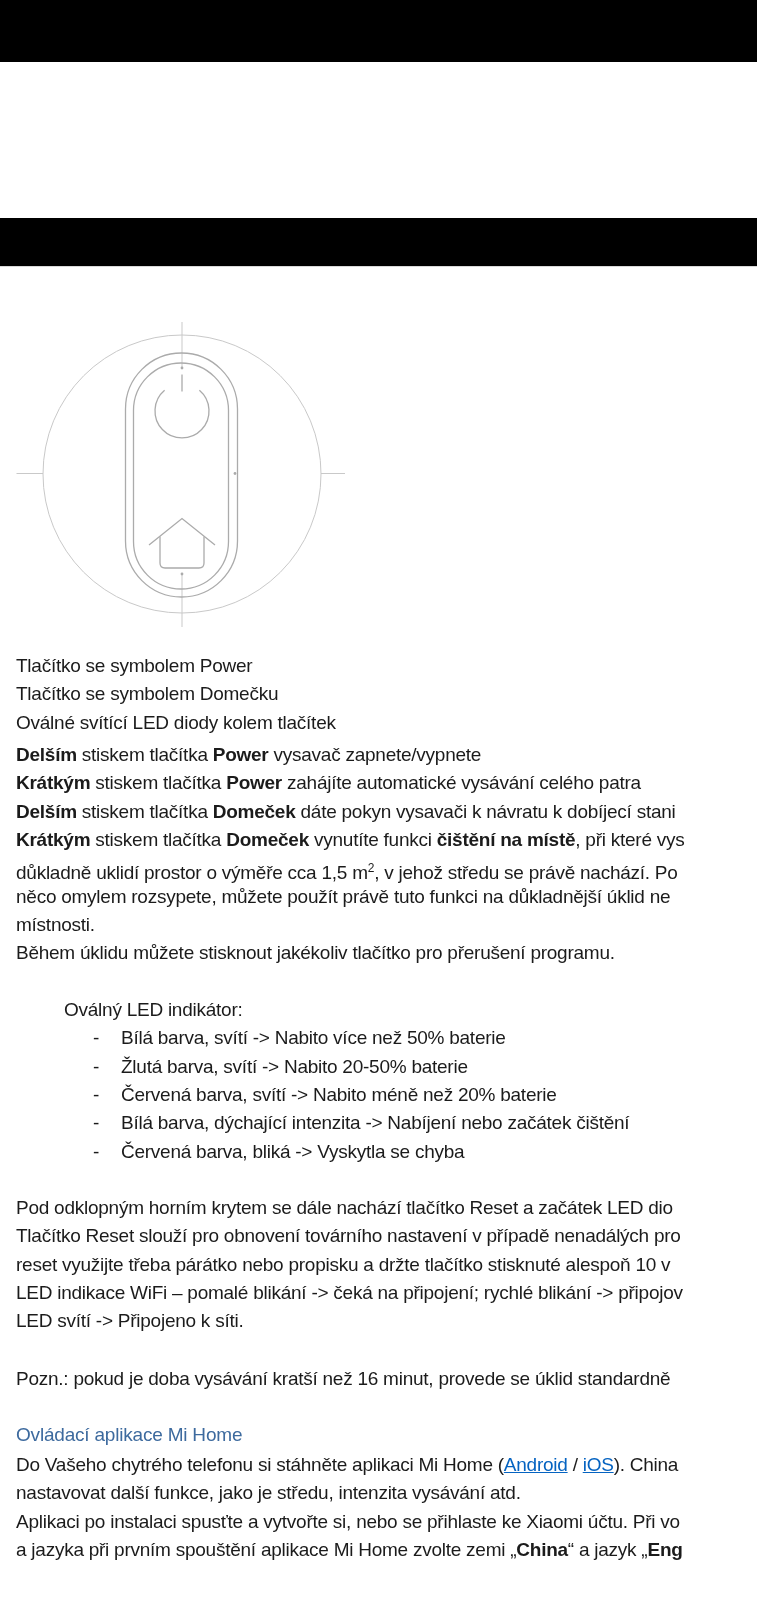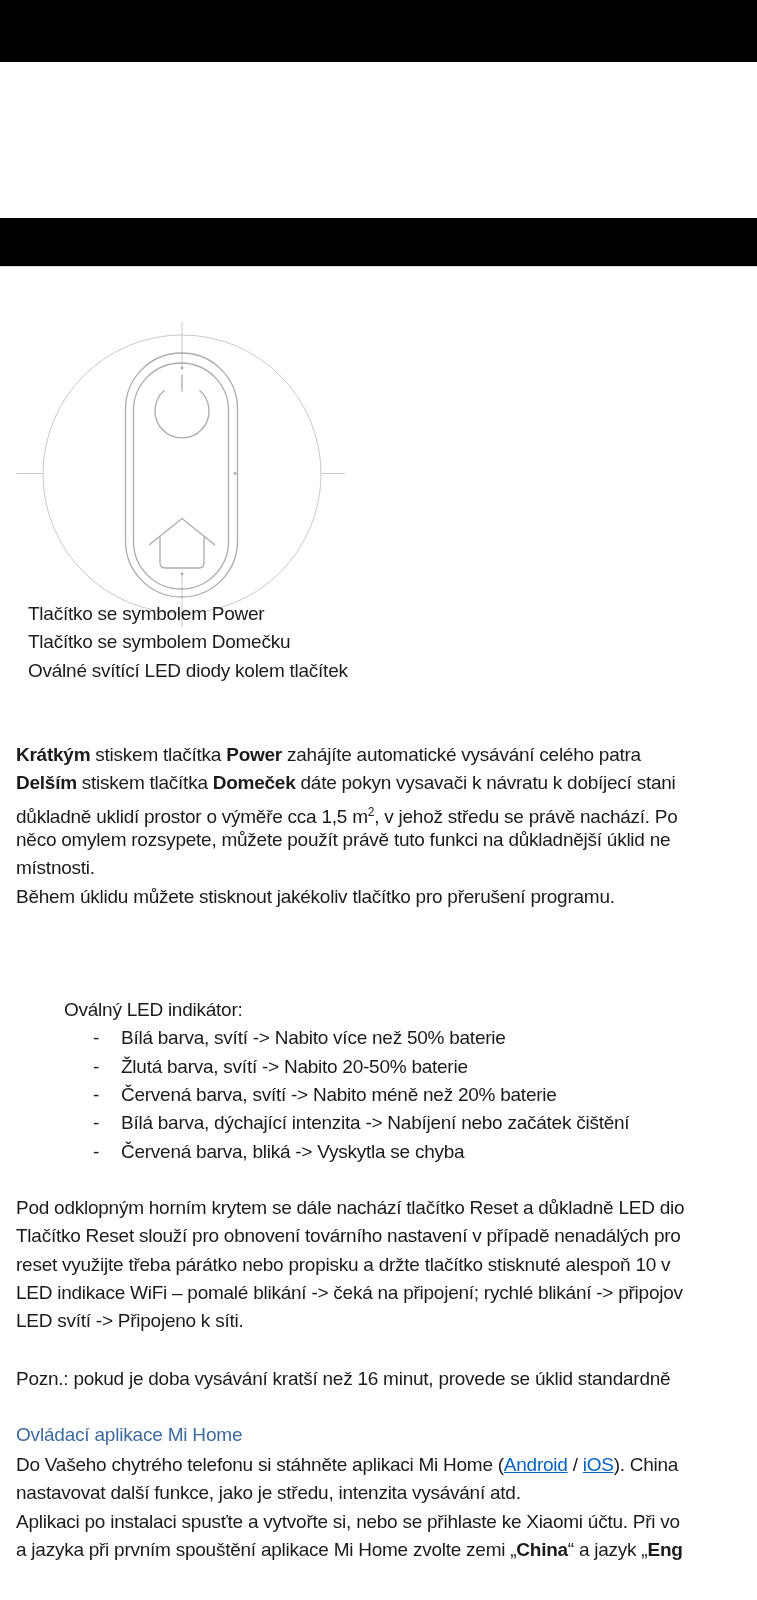--- a/index.html
+++ b/index.html
@@ -4,21 +4,21 @@
 <style>
   html,body{margin:0;padding:0;background:#ffffff;}
   #page{position:relative;width:757px;height:1600px;overflow:hidden;background:#ffffff;
         font-family:"Liberation Sans",sans-serif;color:var(--text,#1b1b1b);
         font-size:19px;letter-spacing:-0.25px;}
   .bar{position:absolute;left:0;width:757px;background:var(--bar_black,#000);}
   #bar-top{top:0;height:62px;}
   #bar-section{top:218px;height:48px;border-bottom:1px solid #d9d9d9;}
   #diagram{position:absolute;left:0;top:300px;}
   .para{position:absolute;left:16px;right:0;}
-  #captions{top:600px;margin-left:12px;}
+  #captions{top:652px;}
   #controls{top:741px;}
   #led{top:996px;margin-left:48px;}
   #reset{top:1194px;}
   #note-para{top:1365px;}
   #app{top:1451px;}
   .line{height:28.35px;line-height:28.35px;white-space:nowrap;overflow:visible;}
   .b{font-weight:700;}
   sup{font-size:12px;letter-spacing:-0.2px;}
   .marker{display:inline-block;margin-left:29px;width:28px;}
   a.lnk{color:var(--link_blue,#0563C1);cursor:pointer;}
@@ -62,39 +62,41 @@
     </g>
   </svg>
 
   <div id="captions" class="para">
       <div class="line"><span>Tlačítko se symbolem Power</span></div>
       <div class="line"><span>Tlačítko se symbolem Domečku</span></div>
       <div class="line"><span>Oválné svítící LED diody kolem tlačítek</span></div>
     </div>
 
   <div id="controls" class="para">
+      <div class="line"><span class="b">Delším</span><span> stiskem tlačítka </span><span class="b">Power</span><span> vysavač zapnete/vypnete</span></div>
       <div class="line"><span class="b">Krátkým</span><span> stiskem tlačítka </span><span class="b">Power</span><span> zahájíte automatické vysávání celého patra</span></div>
       <div class="line"><span class="b">Delším</span><span> stiskem tlačítka </span><span class="b">Domeček</span><span> dáte pokyn vysavači k návratu k dobíjecí stani</span></div>
+      <div class="line"><span class="b">Krátkým</span><span> stiskem tlačítka </span><span class="b">Domeček</span><span> vynutíte funkci </span><span class="b">čištění na místě</span><span>, při které vys</span></div>
       <div class="line"><span>důkladně uklidí prostor o výměře cca 1,5 m</span><sup>2</sup><span>, v jehož středu se právě nachází. Po</span></div>
       <div class="line"><span>něco omylem rozsypete, můžete použít právě tuto funkci na důkladnější úklid ne</span></div>
       <div class="line"><span>místnosti.</span></div>
       <div class="line"><span>Během úklidu můžete stisknout jakékoliv tlačítko pro přerušení programu.</span></div>
     </div>
 
   <div id="led" class="para">
       <div class="line"><span>Oválný LED indikátor:</span></div>
       <div class="line"><span class="marker">-</span><span>Bílá barva, svítí -&gt; Nabito více než 50% baterie</span></div>
       <div class="line"><span class="marker">-</span><span>Žlutá barva, svítí -&gt; Nabito 20-50% baterie</span></div>
       <div class="line"><span class="marker">-</span><span>Červená barva, svítí -&gt; Nabito méně než 20% baterie</span></div>
       <div class="line"><span class="marker">-</span><span>Bílá barva, dýchající intenzita -&gt; Nabíjení nebo začátek čištění</span></div>
       <div class="line"><span class="marker">-</span><span>Červená barva, bliká -&gt; Vyskytla se chyba</span></div>
     </div>
 
   <div id="reset" class="para">
-      <div class="line"><span>Pod odklopným horním krytem se dále nachází tlačítko Reset a důkladně LED dio</span></div>
+      <div class="line"><span>Pod odklopným horním krytem se dále nachází tlačítko Reset a začátek LED dio</span></div>
       <div class="line"><span>Tlačítko Reset slouží pro obnovení továrního nastavení v případě nenadálých pro</span></div>
       <div class="line"><span>reset využijte třeba párátko nebo propisku a držte tlačítko stisknuté alespoň 10 v</span></div>
       <div class="line"><span>LED indikace WiFi – pomalé blikání -&gt; čeká na připojení; rychlé blikání -&gt; připojov</span></div>
       <div class="line"><span>LED svítí -&gt; Připojeno k síti.</span></div>
     </div>
 
   <div id="note-para" class="para">
     <div class="line">
       <span>Pozn.: pokud je doba vysávání kratší než 16 minut, provede se úklid standardně</span>
     </div>

